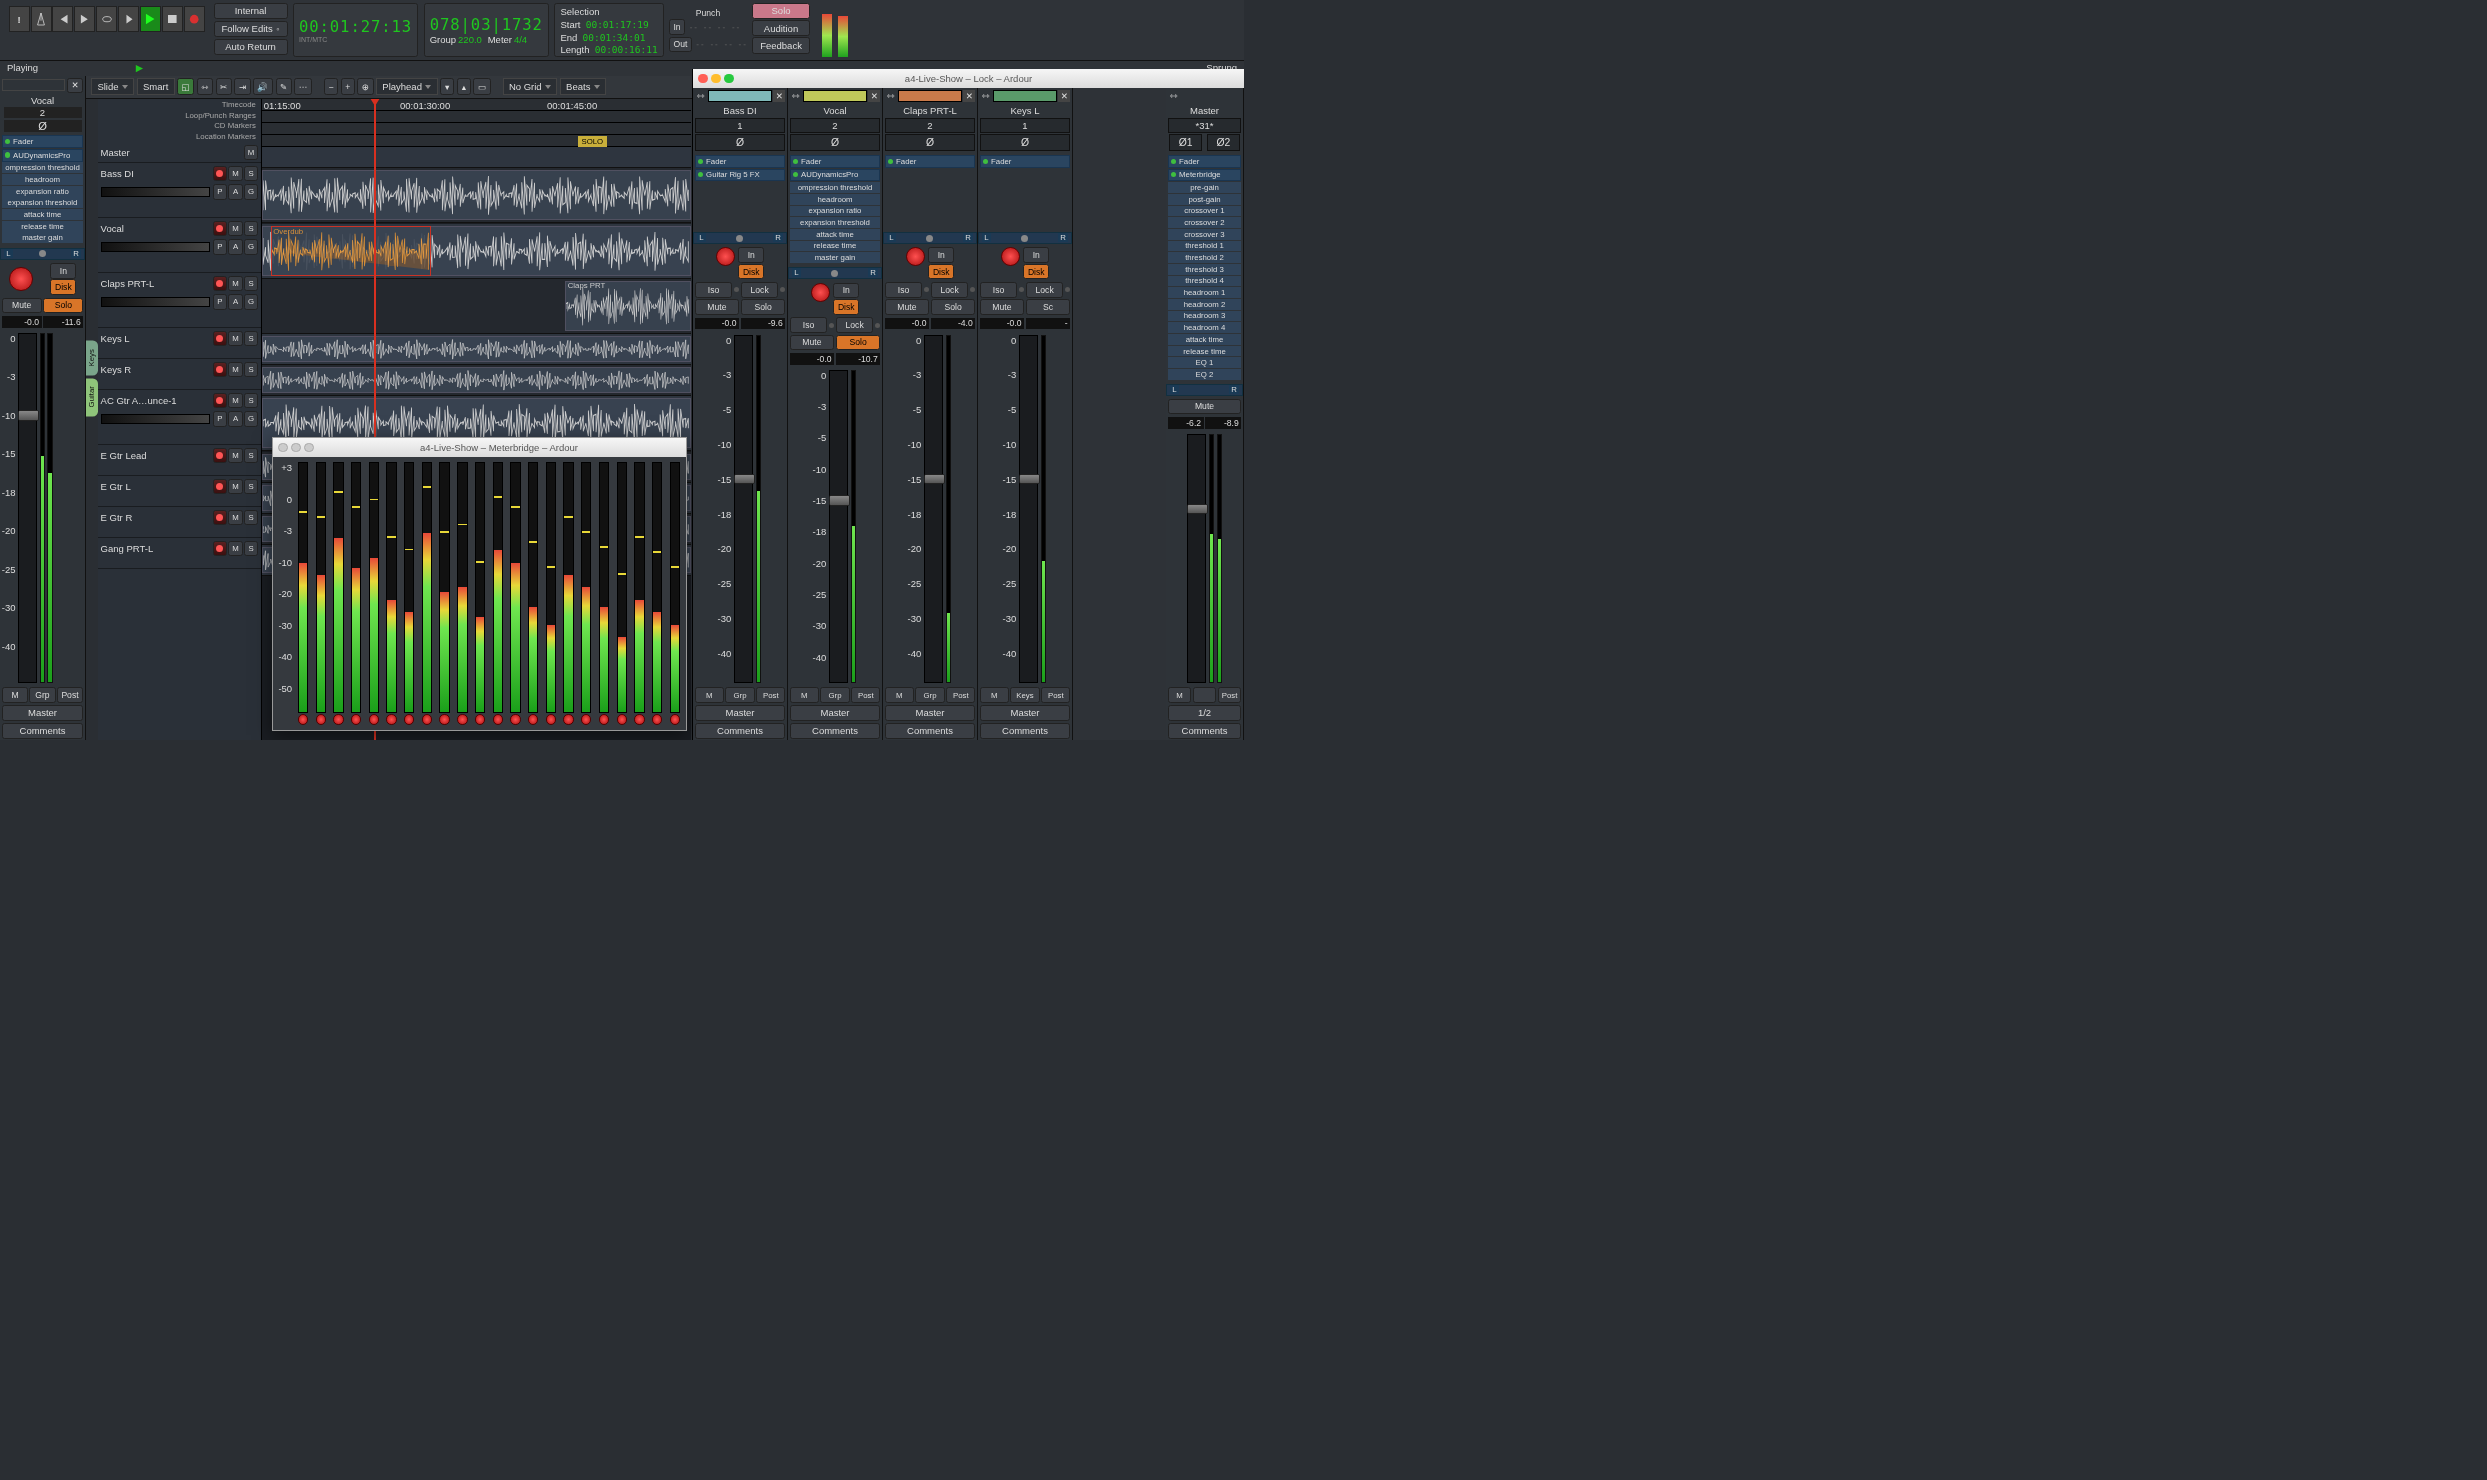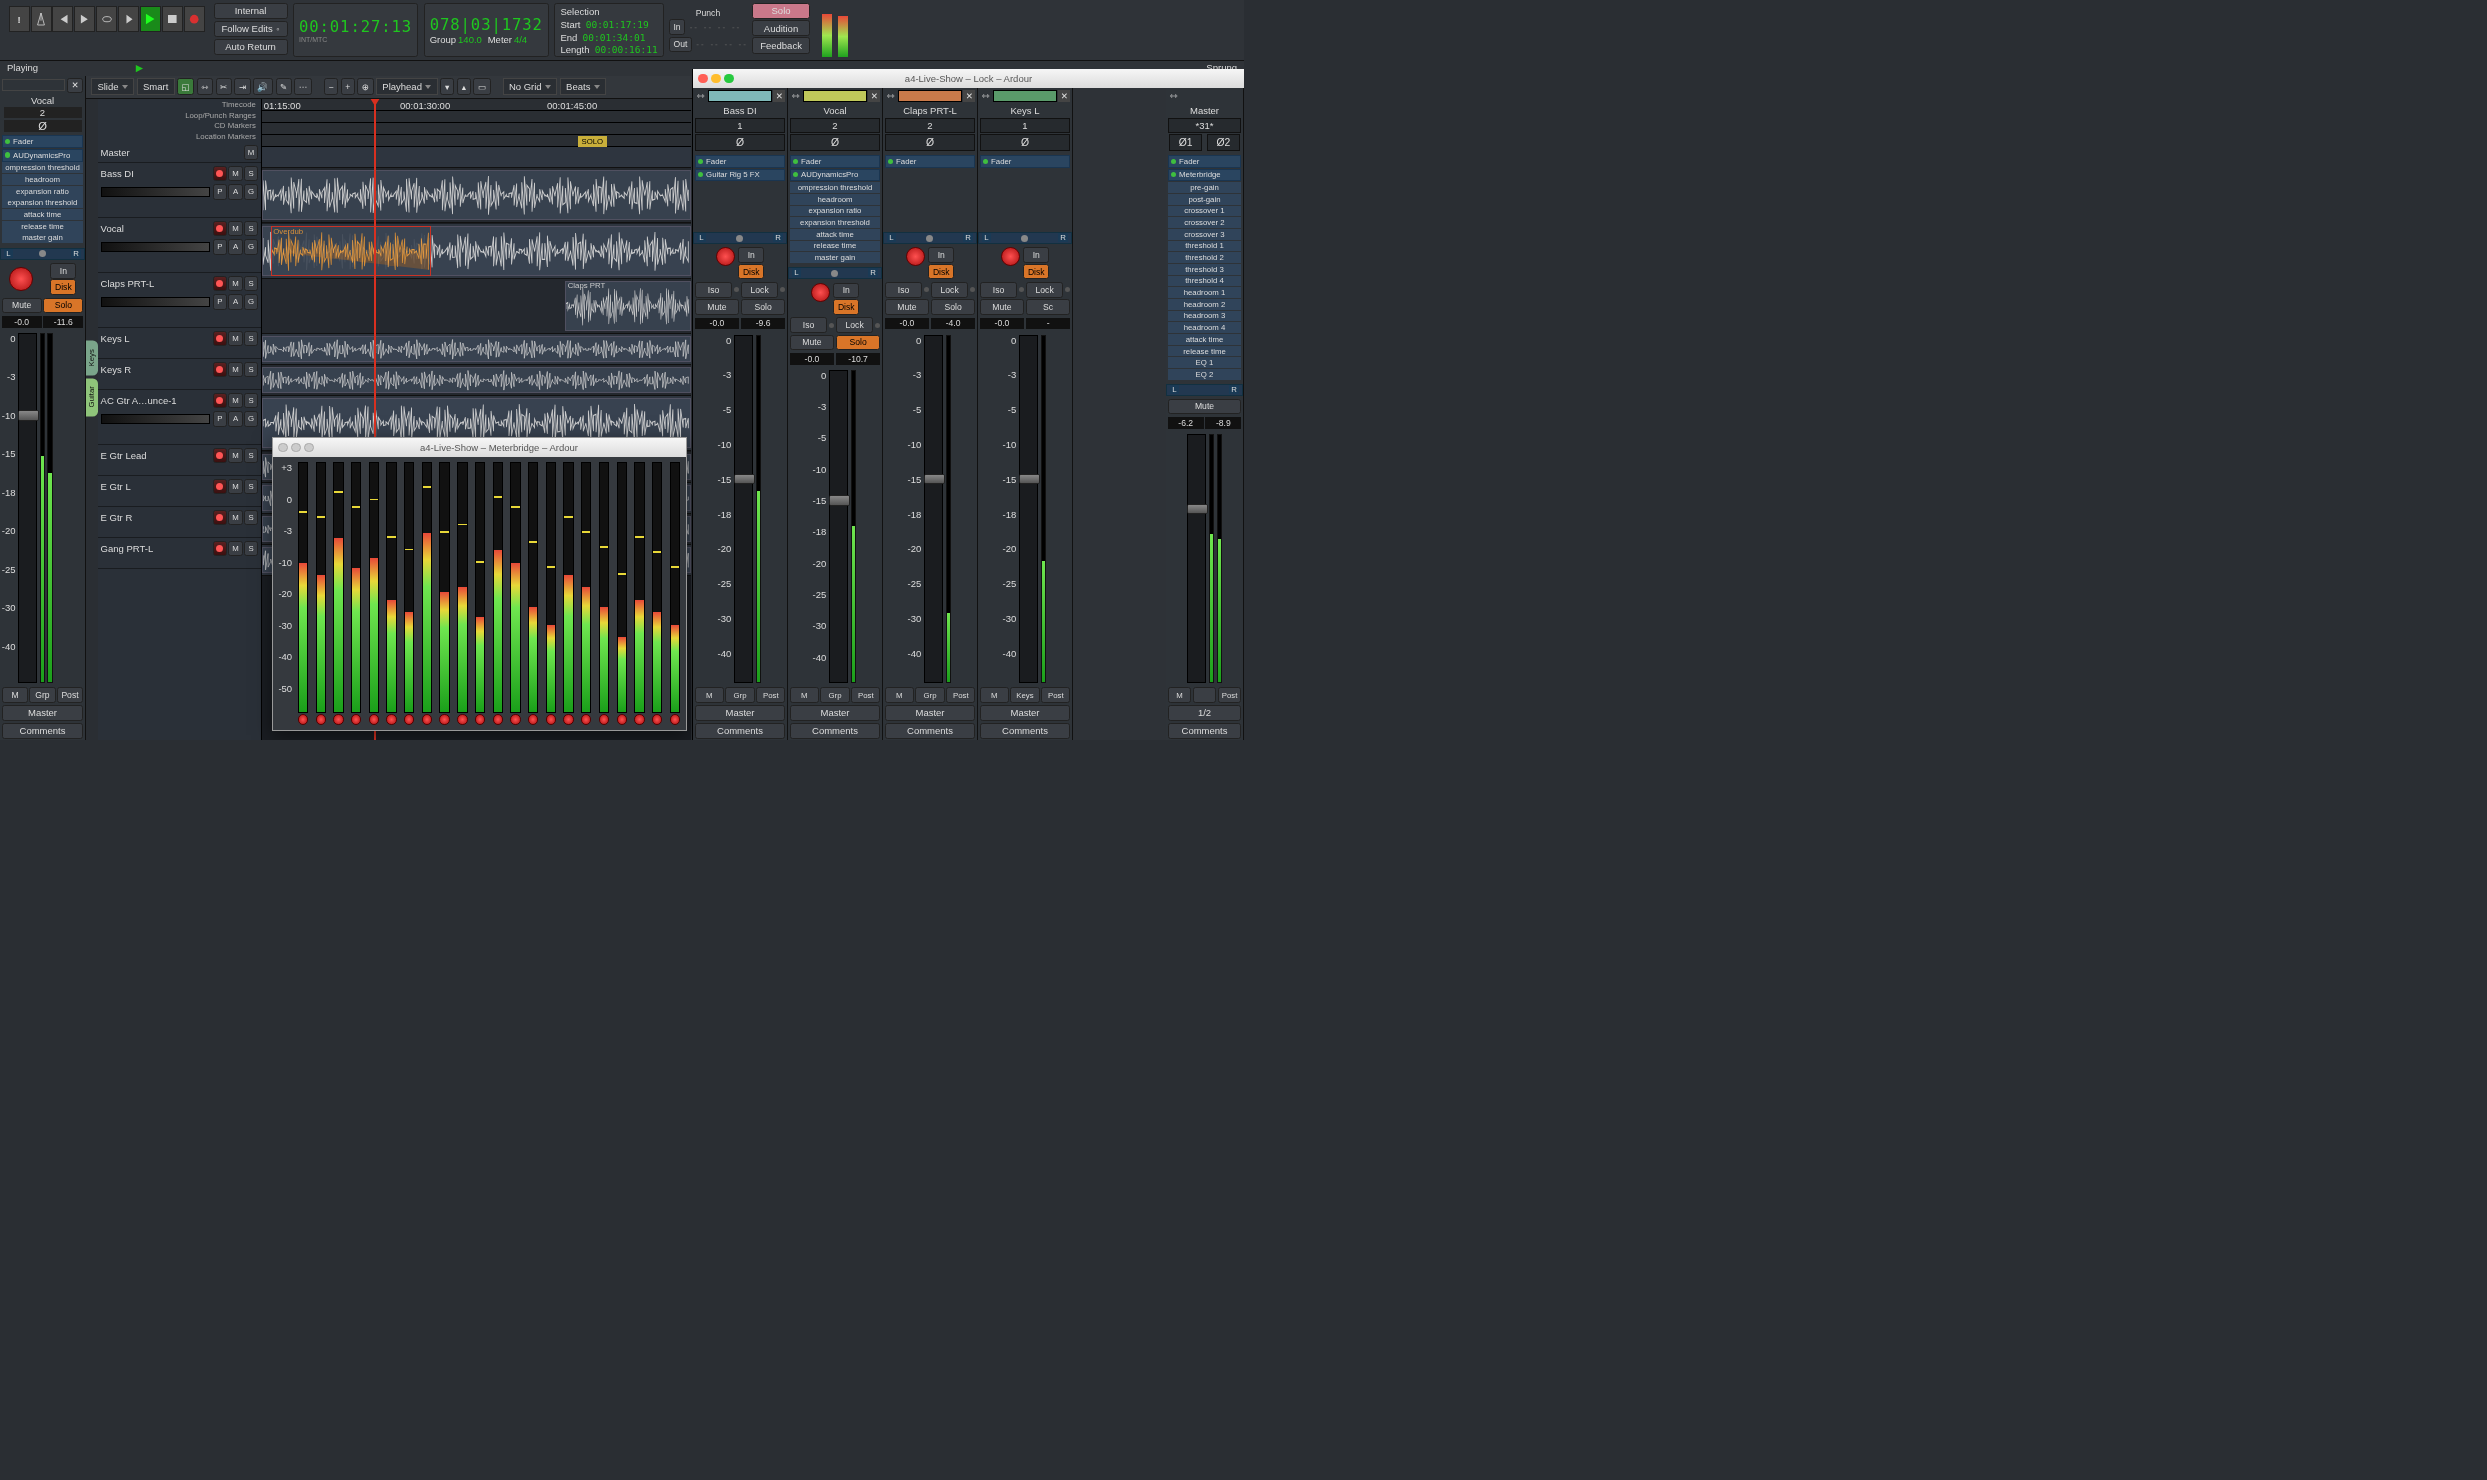--- a/index.html
+++ b/index.html
@@ -30,21 +30,21 @@
 .panbar .L{position:absolute;left:2.6px;top:0;font-size:7.8px;background:#1a3a55;padding:0 2.6px}
 .panbar .R{position:absolute;right:2.6px;top:0;font-size:7.8px;background:#1a3a55;padding:0 2.6px}
 .panbar .dot{position:absolute;top:1.7px;width:7px;height:7px;border-radius:50%;background:#888}
 .recbig{width:24px;height:24px;border-radius:50%;background:radial-gradient(#ff5050,#aa1010);border:0.9px solid #600}
 .fader{position:relative;width:19px;background:#1a1c1f;border:0.9px solid #000}
 .fader .knob{position:absolute;left:-0.9px;width:21px;height:10.4px;background:linear-gradient(#888,#555);border:0.9px solid #222;border-radius:1.7px}
 .scale{position:relative;width:12px;font-size:7px;color:#888}
 .scale span{position:absolute;right:0}
 .meter{width:5.2px;background:#000;position:relative;border:0.9px solid #111}
 .meter .fill{position:absolute;bottom:0;left:0;right:0;background:linear-gradient(to top,#1b9f1b,#6fe64f);}
-.readout{background:#111;padding:0.9px 2.6px;font-size:8.6px;text-align:center;min-width:26px}
+.readout{background:#111;padding:0.9px 2.6px;font-size:8.6px;text-align:right;min-width:26px}
 
 
 .tracks{position:absolute;left:86px;top:99px;width:605px;bottom:0;display:flex}
 .tabstrip{width:12px;display:flex;flex-direction:column;gap:2.6px;padding-top:242px}
 .tab{writing-mode:vertical-rl;transform:rotate(180deg);background:#7aa58a;border-radius:5.2px 0 0 5.2px;padding:8.6px 0.9px;font-size:7.8px;color:#111}
 .tab.g{background:#8fc47a}
 .thead{width:164px;background:#2a3038;border-right:0.9px solid #000}
 .thead .lbl{font-size:7.8px;color:#aaa;text-align:right;padding:0.9px 5.2px}
 .trk{border-bottom:0.9px solid #191c20;padding:2.6px;display:flex;flex-direction:column;gap:2.6px}
 .trk .r1{display:flex;justify-content:space-between;align-items:center}
@@ -172,21 +172,21 @@
       </div>
     <div class="btn">Auto Return</div>
   </div>
   <div class="panel col" style="justify-content:center">
     <div class="time">00:01:27:13</div>
     <div style="font-size:7px;color:#888">INT/MTC</div>
   </div>
   <div class="panel col" style="justify-content:center">
     <div class="time">078|03|1732</div>
     <div style="font-size:7px;color:#888">
-      <span>Group</span> <span style="color:#1fc61f">140.0</span>&nbsp;&nbsp;
+      <span>Group</span> <span style="color:#1fc61f">220.0</span>&nbsp;&nbsp;
       <span>Meter</span> <span style="color:#1fc61f">4/4</span>
     </div>
   </div>
   <div class="panel col" style="font-size:8.6px;gap:1.7px">
     <div style="text-align:left">Selection</div>
     <div class="row" style="gap:5.2px">
         <span>Start</span>
         <span style="color:#1fc61f;font-family:monospace">00:01:17:19</span>
       </div>
     <div class="row" style="gap:5.2px">

